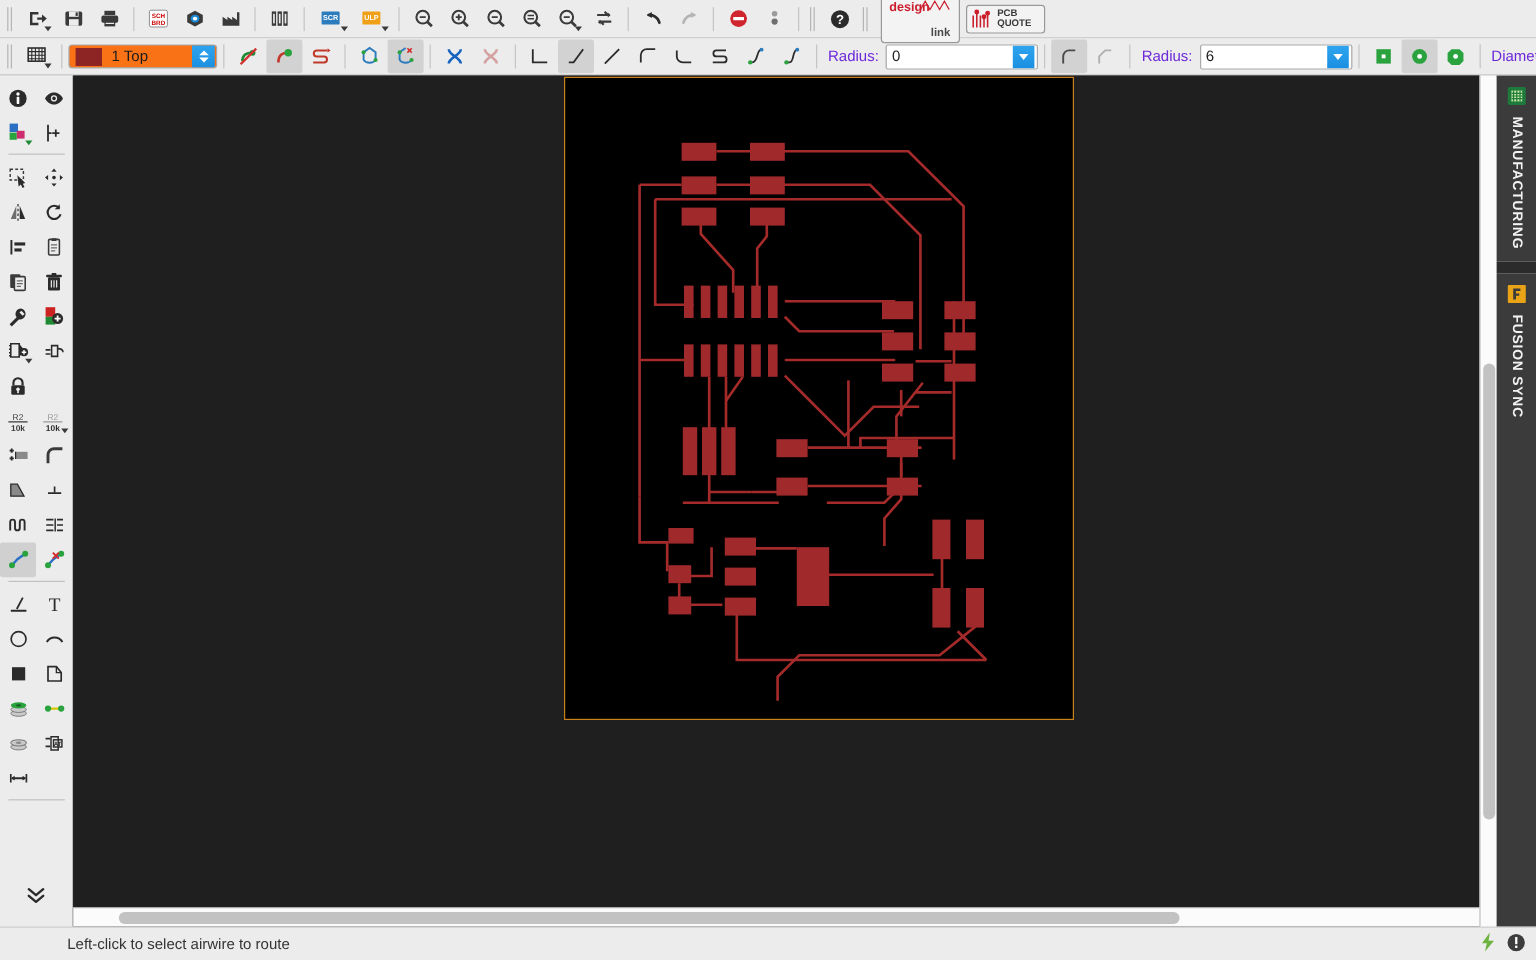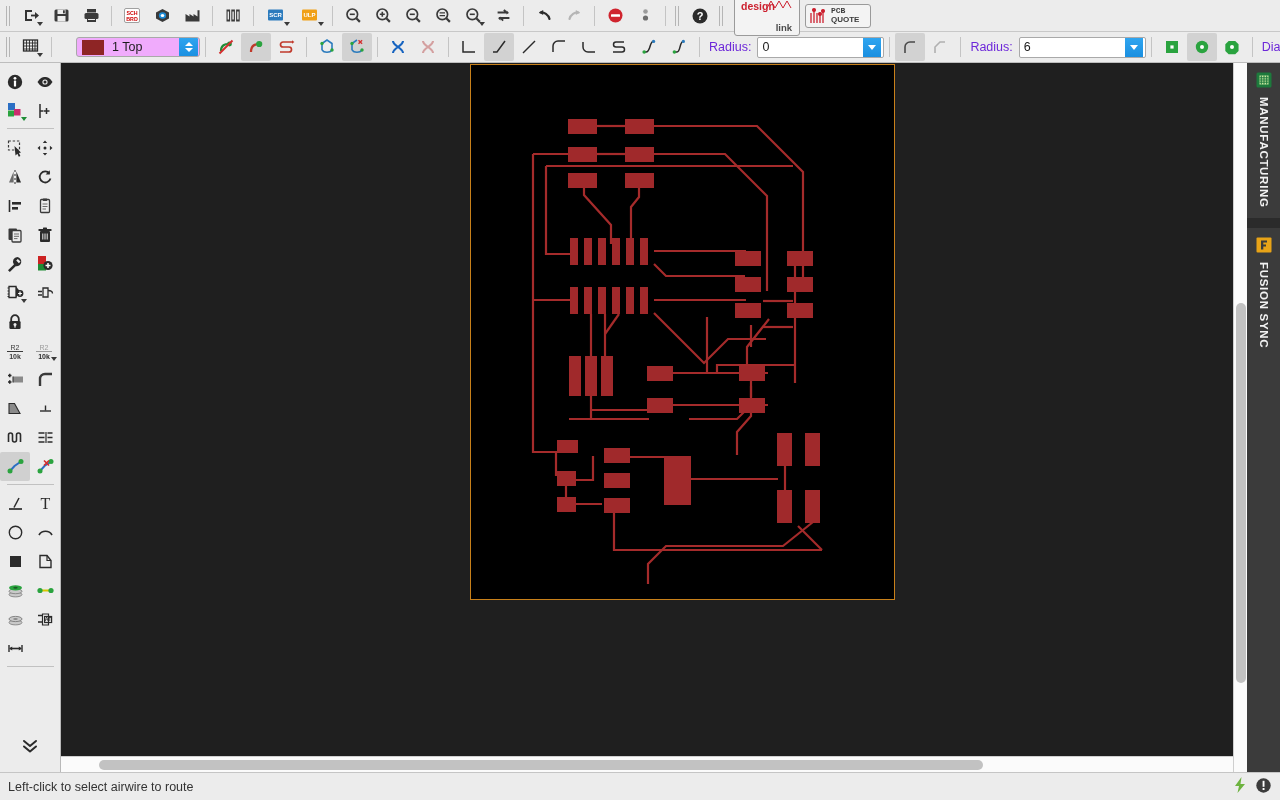--- a/index.html
+++ b/index.html
@@ -60,24 +60,24 @@
     display: flex; align-items: center;
     height: 31px; min-height: 31px;
     background: #ececec;
     border-bottom: 1px solid #bdbdbd;
     padding: 0 2px;
     overflow: hidden;
   }
   .layer-combo {
     display: flex; align-items: center;
     width: 124px; height: 20px;
-    background: #f0abfc;
+    background: #f97316;
     border: 1px solid #a9a9a9;
     border-radius: 3px;
-    margin-left: 19px;
+    margin-left: 0;
     overflow: hidden;
     flex: 0 0 auto;
   }
   .layer-swatch { width: 22px; height: 15px; background: #8e2525; margin-left: 5px; flex: 0 0 auto; }
   .layer-name { flex: 1; padding-left: 8px; font-size: 12.5px; color: #1c1c1c; white-space: nowrap; }
   .spin-btn {
     width: 19px; height: 20px; background: linear-gradient(#2fa5f0,#1a8fe0);
     display: flex; flex-direction: column; align-items: center; justify-content: center;
     border-radius: 2px; margin-right: 1px; flex: 0 0 auto;
   }
@@ -200,21 +200,21 @@
     color: #f2f2f2; white-space: nowrap;
   }
   .dock-gap { height: 10px; background: #2b2b2b; }
 
   
   .statusbar {
     height: 28px; min-height: 28px;
     background: #ececec; border-top: 1px solid #c5c5c5;
     display: flex; align-items: center; padding: 0 8px;
   }
-  .status-text { font-size: 12.5px; color: #333; flex: 1; }
+  .status-text { font-size: 12.5px; color: #333; flex: 1; margin-left: 48px; }
   .status-icons { display: flex; align-items: center; gap: 7px; }
 </style>
 </head>
 <body>
 
 <div id="app">
 
   <div class="toolbar">
     <div class="tb-grip"></div>
 
@@ -398,21 +398,21 @@
     <div style="display:flex;align-items:center;width:66px;height:24px;background:#f3f3f3;border:1px solid #9a9a9a;border-radius:3px;flex:0 0 auto;">
       <svg width="22" height="18" viewBox="0 0 22 18" style="flex:0 0 auto;margin-left:2px;">
         <g stroke="#cc1f2e" stroke-width="1.3" fill="none">
           <path d="M3 16V6M6 16V4M9 16V6M12 16V8M15 16V5"></path>
           <circle cx="6" cy="3" r="1.4" fill="#cc1f2e"></circle>
             <circle cx="12" cy="7" r="1.4" fill="#cc1f2e"></circle>
             <circle cx="15" cy="4" r="1.4" fill="#cc1f2e"></circle>
         </g>
       </svg>
       <div style="display:flex;flex-direction:column;line-height:1.05;margin-left:1px;">
-        <span style="font-size:8px;font-weight:bold;color:#3a3a3a;font-family:Liberation Mono, monospace;">PCB</span>
+        <span style="font-size:8px;font-weight:bold;color:#3a3a3a;">PCB</span>
         <span style="font-size:8px;font-weight:bold;color:#3a3a3a;">QUOTE</span>
       </div>
     </div>
   </div>
 
   <div class="toolbar2">
     <div class="tb-grip"></div>
 
     <div class="tb-btn">
       <svg width="21" height="20" viewBox="0 0 21 20">

